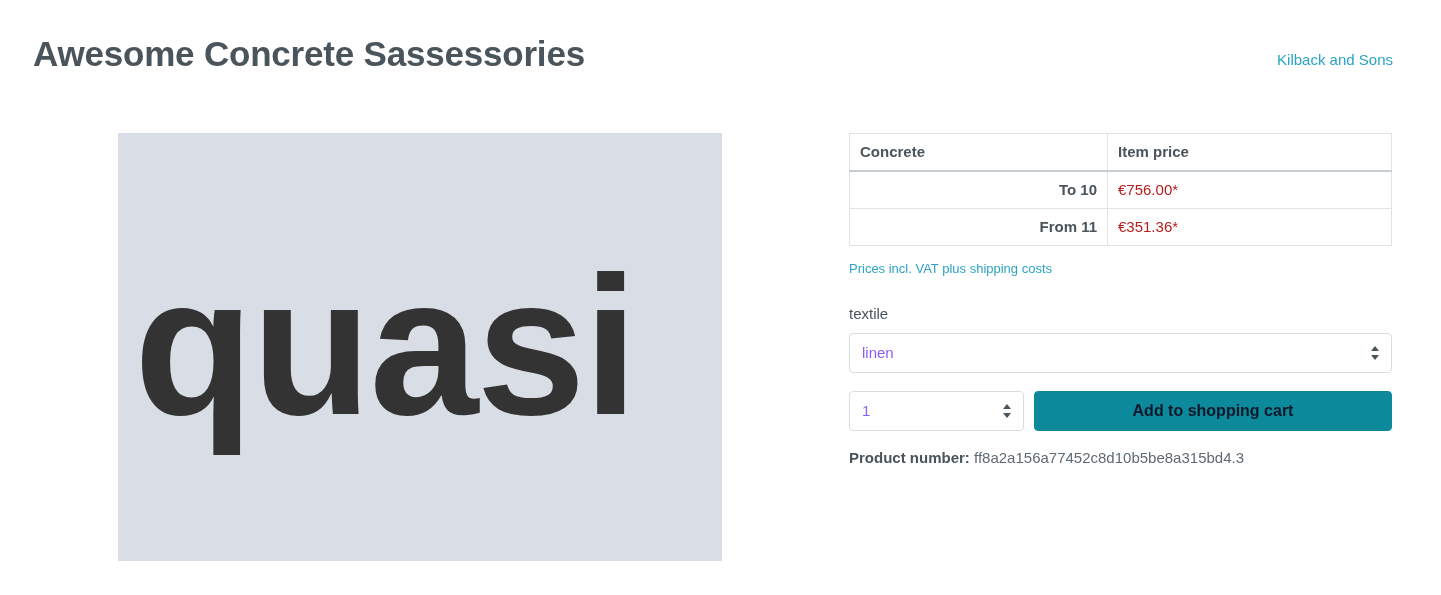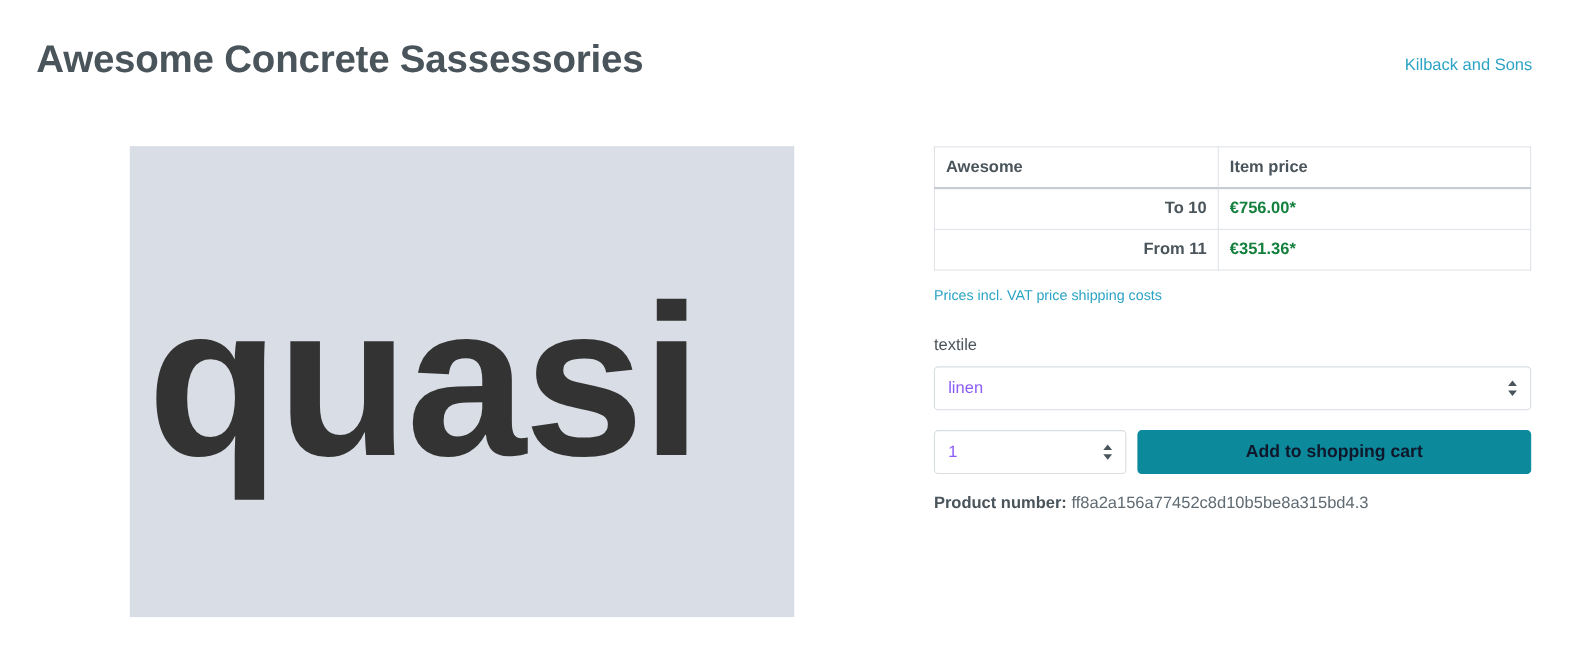--- a/index.html
+++ b/index.html
@@ -112,22 +112,22 @@
     color: #4a545b;
     border-bottom: 2px solid #c8cdd4;
   }
   table.price-table td.qty-cell {
     font-weight: bold;
     color: #4a545b;
     width: 258px;
     text-align: right;
   }
   table.price-table td.price-cell {
-    font-weight: bold;
-    color: #15803d;
+    font-weight: normal;
+    color: #b91c1c;
   }
   table.price-table th.col-qty { width: 258px; }
 
   .tax-link {
     display: block;
     margin-top: 14px;
     font-size: 13px;
     line-height: 18px;
     color: #2ca3c4;
     text-decoration: none;
@@ -222,37 +222,37 @@
     <div class="placeholder-img">
       <div class="placeholder-text">quasi</div>
     </div>
   </div>
 
   <div class="buy-widget">
 
     <table class="price-table">
       <thead>
         <tr>
-          <th class="col-qty">Awesome</th>
+          <th class="col-qty">Concrete</th>
           <th class="col-price">Item price</th>
         </tr>
       </thead>
       <tbody>
         <tr>
           <td class="qty-cell">To 10</td>
           <td class="price-cell">€756.00*</td>
         </tr>
         <tr>
           <td class="qty-cell">From 11</td>
           <td class="price-cell">€351.36*</td>
         </tr>
       </tbody>
     </table>
 
-    <a href="#" class="tax-link">Prices incl. VAT price shipping costs</a>
+    <a href="#" class="tax-link">Prices incl. VAT plus shipping costs</a>
 
     <div class="variant-label">textile</div>
 
     <div class="select-wrap variant-select-wrap">
       <select class="select-box variant-select">
         <option>linen</option>
       </select>
       <span class="arrows">
         <svg width="10" height="16" viewBox="0 0 10 16" xmlns="http://www.w3.org/2000/svg">
           <path d="M5 1 L9 6 L1 6 Z" fill="#4a545b"></path>

